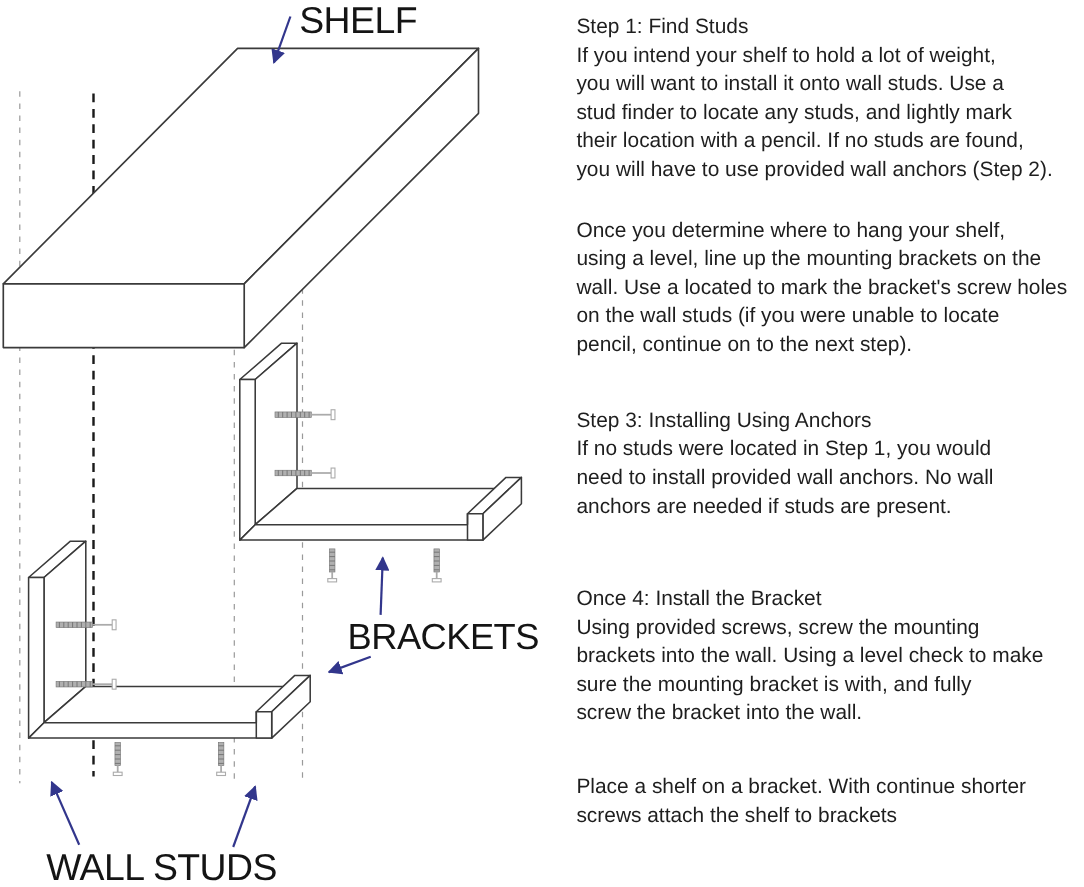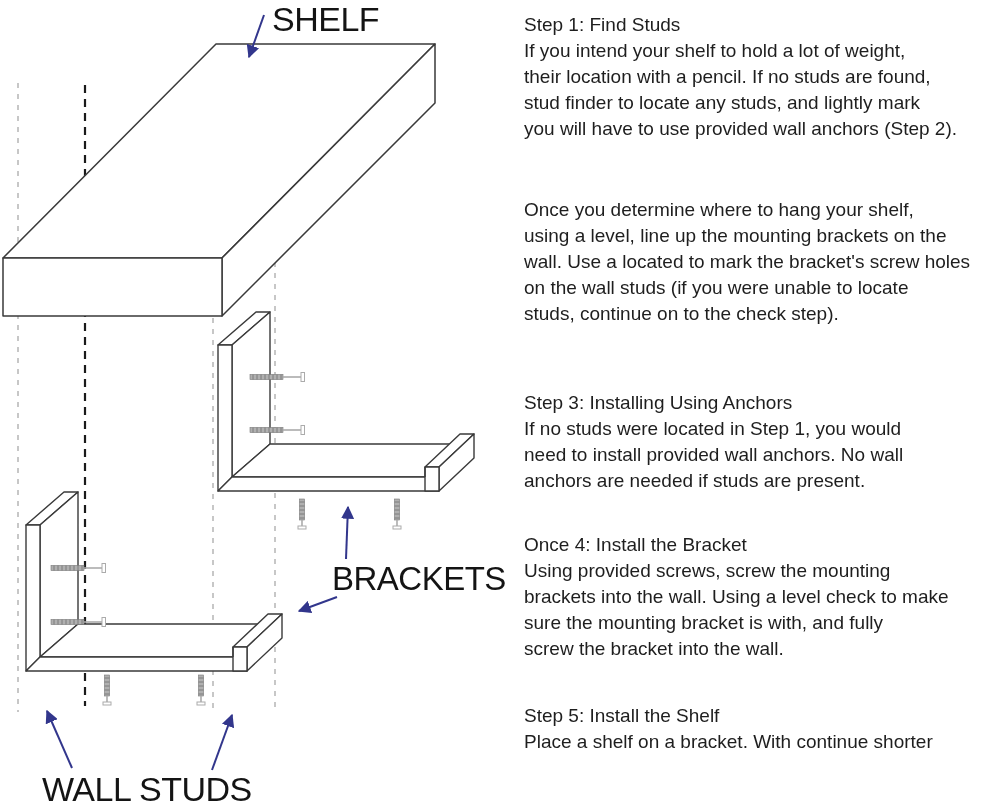--- a/index.html
+++ b/index.html
@@ -2,26 +2,26 @@
 <html><head>
 <meta charset="utf-8">
 <style>
   html,body{margin:0;padding:0;background:#fff;}
   #page{position:relative;width:985px;height:806px;background:#ffffff;overflow:hidden;
         font-family:"Liberation Sans", sans-serif;color:#1e1e1e;}
   #diagram-svg{position:absolute;left:0;top:0;}
   .diagram-label{position:absolute;font-family:"Liberation Sans",sans-serif;
         color:#141414;font-weight:400;letter-spacing:-0.5px;white-space:nowrap;}
   #label-shelf{left:272px;top:0px;font-size:34px;}
-  #label-brackets{left:332px;top:560px;font-size:33px;}
+  #label-brackets{left:316px;top:560px;font-size:33px;}
   #label-wall-studs{left:42px;top:770px;font-size:34px;}
   #steps-col{position:absolute;left:524px;top:0;width:461px;height:806px;}
   .step{position:absolute;left:0;width:461px;}
   .step .line{font-size:19px;line-height:26px;white-space:nowrap;color:#1e1e1e;}
-  #step-1{top:12px;} #step-2{top:197px;} #step-3{top:390px;} #step-4{top:532px;} #step-5{top:703px;}
+  #step-1{top:12px;} #step-2{top:197px;} #step-3{top:370px;} #step-4{top:532px;} #step-5{top:703px;}
 </style>
 </head>
 <body>
 
 <div id="page">
 
   <svg id="diagram-svg" width="510" height="806" viewBox="0 0 510 806">
     <defs>
       <marker id="arrowhead" viewBox="0 0 10 10" refX="9" refY="5" markerWidth="6.5" markerHeight="6.5" orient="auto-start-reverse">
         <path d="M0,0 L10,5 L0,10 Z" fill="#32368c"></path>
@@ -92,47 +92,48 @@
 
   <div class="diagram-label" id="label-shelf">SHELF</div>
   <div class="diagram-label" id="label-brackets">BRACKETS</div>
   <div class="diagram-label" id="label-wall-studs">WALL STUDS</div>
 
   <div id="steps-col">
 
     <div class="step" id="step-1">
       <div class="line">Step 1: Find Studs</div>
       <div class="line">If you intend your shelf to hold a lot of weight,</div>
+      <div class="line">you will want to install it onto wall studs. Use a</div>
+      <div class="line">stud finder to locate any studs, and lightly mark</div>
       <div class="line">their location with a pencil. If no studs are found,</div>
-      <div class="line">stud finder to locate any studs, and lightly mark</div>
       <div class="line">you will have to use provided wall anchors (Step 2).</div>
     </div>
 
     <div class="step" id="step-2">
       <div class="line">Once you determine where to hang your shelf,</div>
       <div class="line">using a level, line up the mounting brackets on the</div>
       <div class="line">wall. Use a located to mark the bracket's screw holes</div>
       <div class="line">on the wall studs (if you were unable to locate</div>
-      <div class="line">studs, continue on to the check step).</div>
+      <div class="line">pencil, continue on to the next step).</div>
     </div>
 
     <div class="step" id="step-3">
       <div class="line">Step 3: Installing Using Anchors</div>
       <div class="line">If no studs were located in Step 1, you would</div>
       <div class="line">need to install provided wall anchors. No wall</div>
       <div class="line">anchors are needed if studs are present.</div>
     </div>
 
     <div class="step" id="step-4">
       <div class="line">Once 4: Install the Bracket</div>
       <div class="line">Using provided screws, screw the mounting</div>
       <div class="line">brackets into the wall. Using a level check to make</div>
       <div class="line">sure the mounting bracket is with, and fully</div>
       <div class="line">screw the bracket into the wall.</div>
     </div>
 
     <div class="step" id="step-5">
-      <div class="line">Step 5: Install the Shelf</div>
       <div class="line">Place a shelf on a bracket. With continue shorter</div>
+      <div class="line">screws attach the shelf to brackets</div>
     </div>
 
   </div>
 </div>
 
 </body></html>

